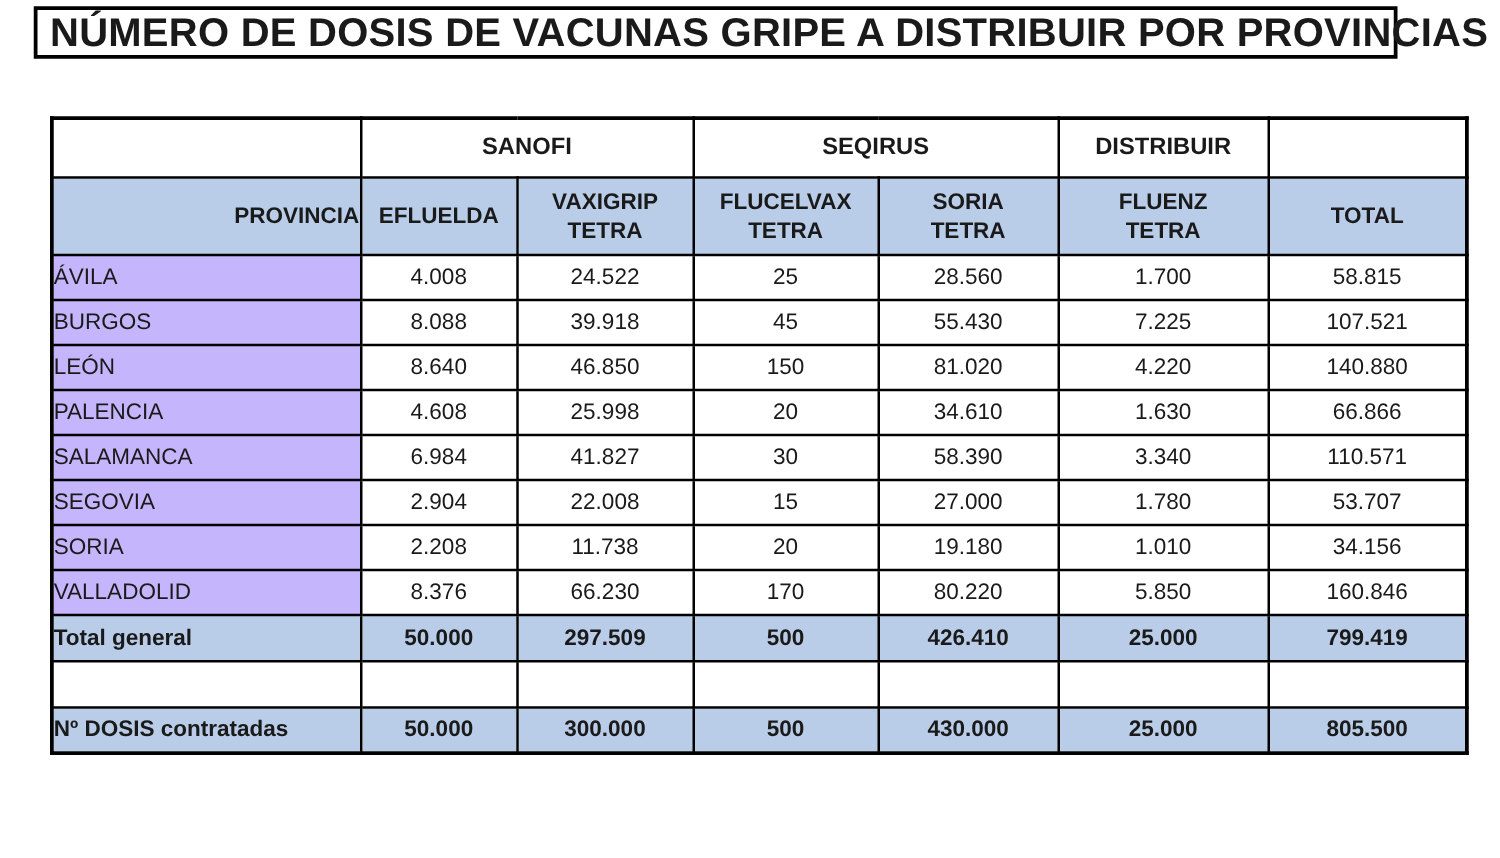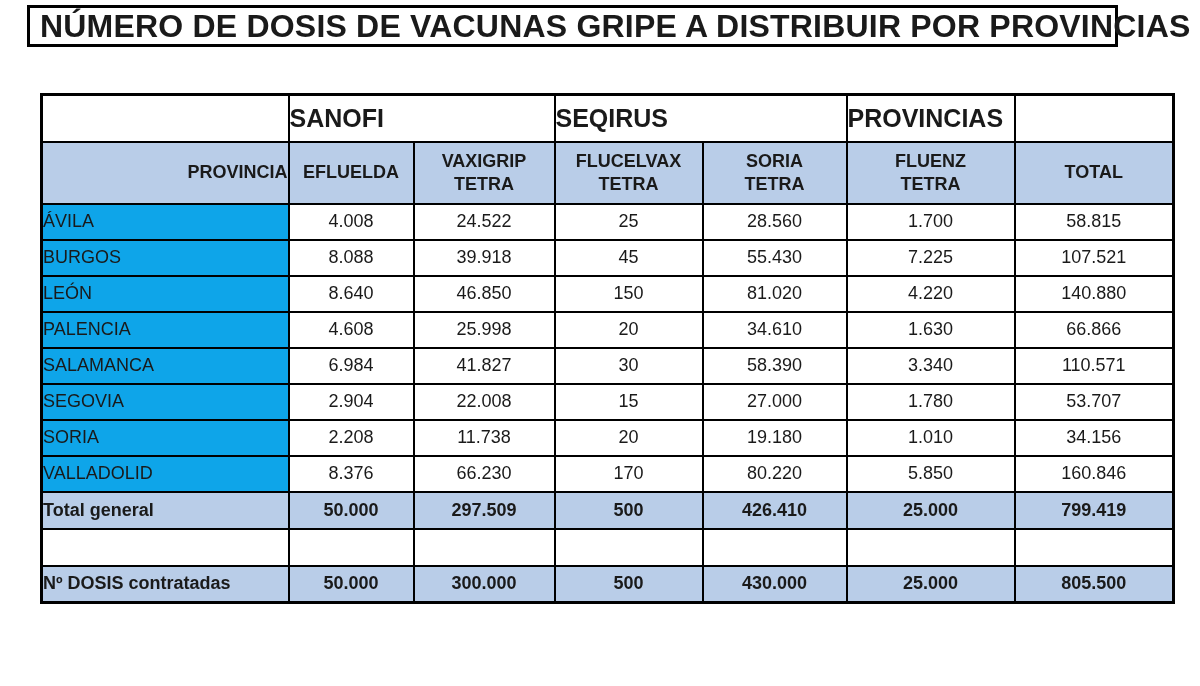--- a/index.html
+++ b/index.html
@@ -52,40 +52,40 @@
   }
   tr.group-row { height: 47px; }
   tr.header-row { height: 62px; }
   tr.data-row { height: 36px; }
   tr.total-row { height: 37px; }
   tr.blank-row { height: 37px; }
   tr.contracted-row { height: 37px; }
 
   th.gh {
     background: #ffffff;
-    font-size: 25px;
-    font-weight: bold;
-    text-align: left;
+    font-size: 19px;
+    font-weight: bold;
+    text-align: center;
     vertical-align: middle;
   }
   th.ch {
     background: var(--header-fill);
     font-size: 18px;
     font-weight: bold;
     text-align: center;
     vertical-align: middle;
     white-space: pre-line;
     line-height: 1.25;
   }
   th.ch.left {
     text-align: right;
     padding-left: 8px;
   }
   td.name {
-    background: #0ea5e9;
+    background: #c4b5fd;
     font-size: 18px;
     text-align: left;
     padding-left: 8px;
     vertical-align: middle;
   }
   td.num {
     background: #ffffff;
     font-size: 18px;
     text-align: center;
     vertical-align: middle;
@@ -111,21 +111,21 @@
     <col style="width:148px">
     <col style="width:144px">
     <col style="width:168px">
     <col style="width:159px">
   </colgroup>
   <thead>
     <tr class="group-row">
       <th class="gh"></th>
       <th class="gh" colspan="2">SANOFI</th>
       <th class="gh" colspan="2">SEQIRUS</th>
-      <th class="gh">PROVINCIAS</th>
+      <th class="gh">DISTRIBUIR</th>
       <th class="gh"></th>
     </tr>
     <tr class="header-row">
       <th class="ch left">PROVINCIA</th>
       <th class="ch">EFLUELDA</th>
       <th class="ch">VAXIGRIP
 TETRA</th>
       <th class="ch">FLUCELVAX
 TETRA</th>
       <th class="ch">SORIA

